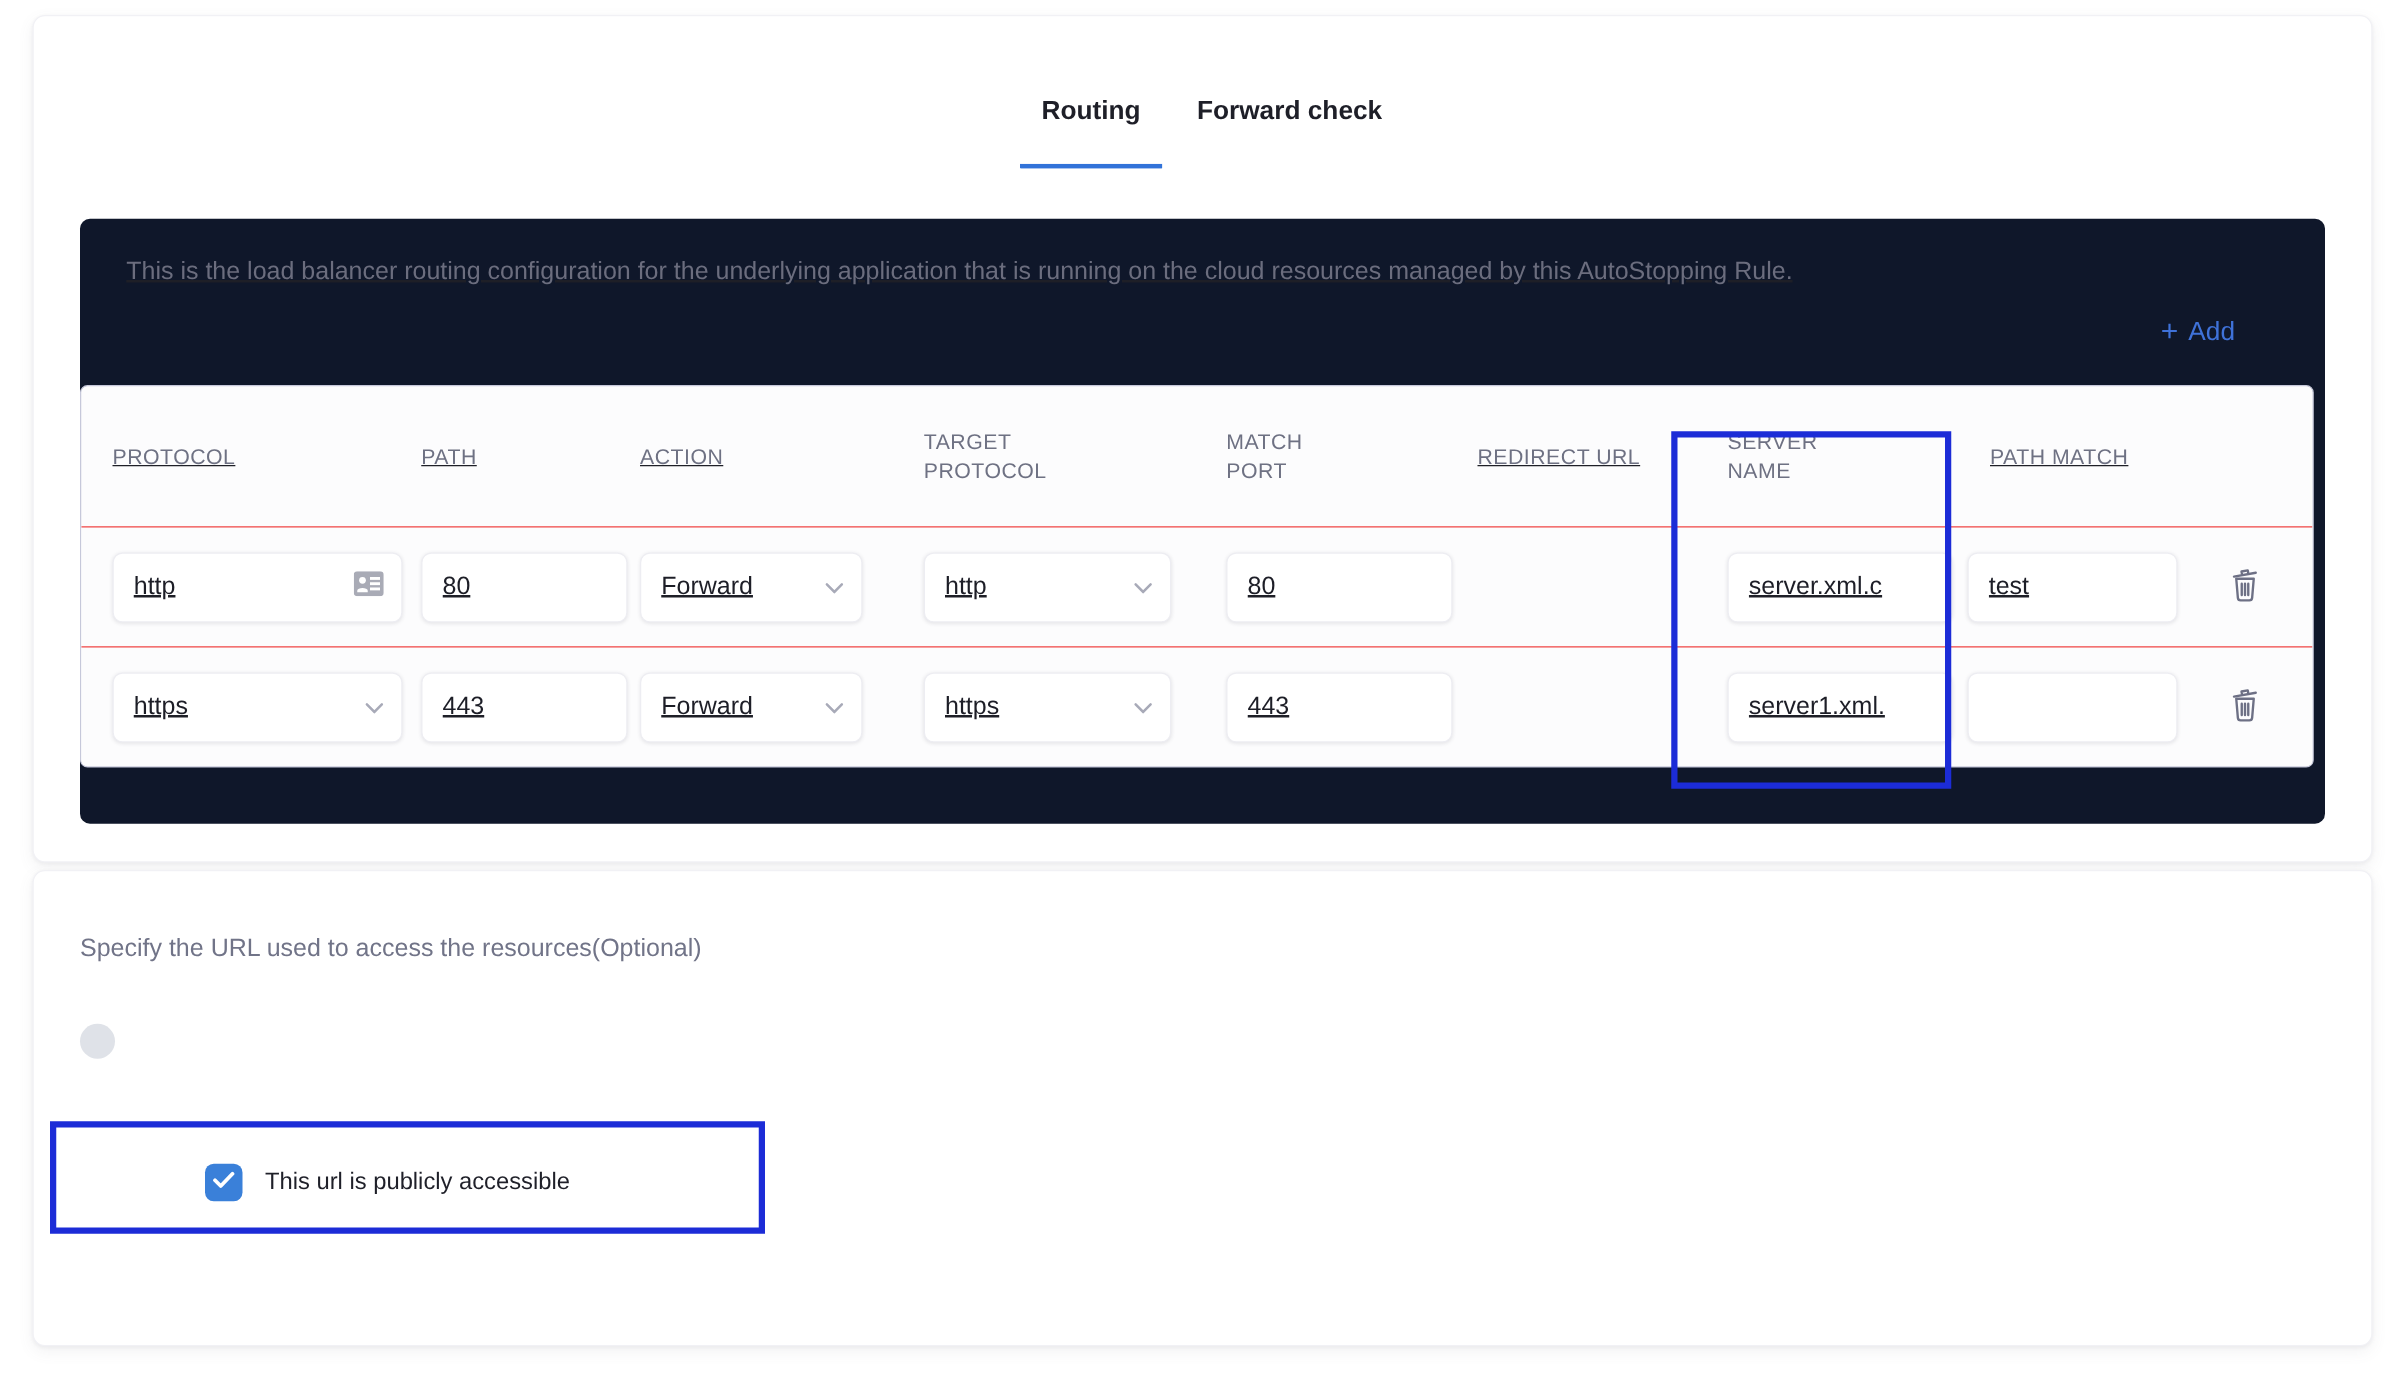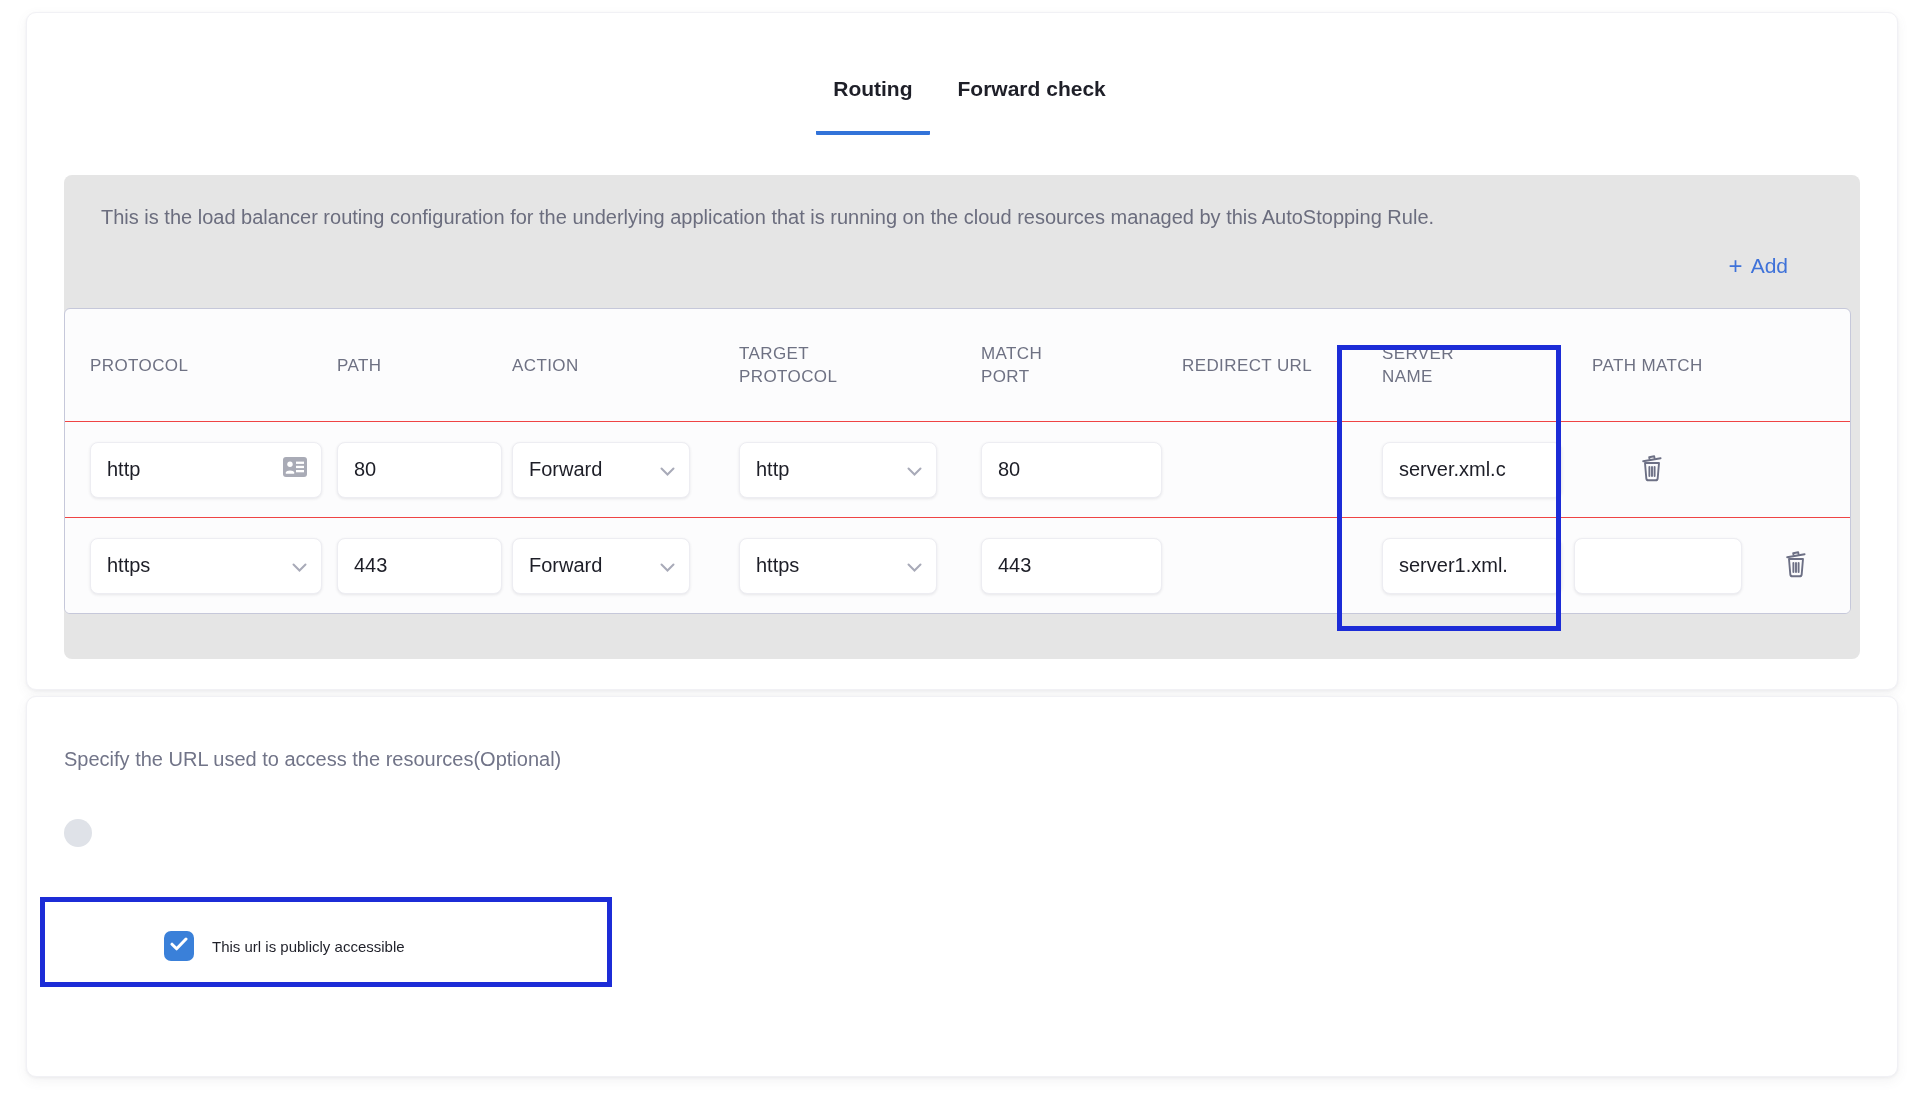--- a/index.html
+++ b/index.html
@@ -22,21 +22,21 @@
 
   
   .tabs { display:flex; justify-content:center; gap:26px; padding-top:64px; }
   .tab { font-size:21px; font-weight:600; color:#1e1f28; cursor:pointer; }
   .tab.active { font-weight:700; padding:0 17px 30px 17px; border-bottom:4px solid #3273d9; border-radius:0 0 1px 1px; }
   .tab.plain { padding:0 2px; }
 
   
   .panel {
     position:absolute; left:37px; right:37px; top:162px; bottom:30px;
-    background:#e5e5e5; border-radius:8px;
+    background:#0f172a; border-radius:8px;text-decoration:underline;
   }
   .description {
     margin:26px 110px 0 37px; max-width:1680px;
     font-size:20px; line-height:33px; color:#6b6d7e;
   }
   .add-row { margin-top:20px; height:34px; text-align:right; padding-right:72px; }
   .add-btn {
     border:none; background:transparent; cursor:pointer;
     font-family:inherit; font-size:21px; color:#3f72d9; font-weight:500;
     display:inline-flex; align-items:center; gap:8px;
@@ -105,21 +105,21 @@
     background:#ffffff; border:8px solid #4285c2;
     box-shadow:0 0 0 1px #34699c, inset 0 0 0 1px #34699c;
   }
   .opt-label { margin-left:27px; font-size:19px; color:#1f2029; }
   .url-input { flex:1; margin-left:22px; height:52px; border-radius:6px; border:1px solid #e1e1e8; box-shadow:none; }
   .chk-row { display:flex; align-items:center; margin:84px 0 0 137px; height:30px; }
   .checkbox {
     width:30px; height:30px; border-radius:7px; background:#3a80d9;
     display:flex; align-items:center; justify-content:center; cursor:pointer; flex:none;
   }
-  .chk-label { margin-left:18px; font-size:15px; color:#1f2029; }
+  .chk-label { margin-left:18px; font-size:19px; color:#1f2029; }
 </style>
 </head>
 <body>
 
 <div class="page">
 
   <section class="card card-routing">
 
     <div class="tabs">
       <div class="tab active">
@@ -189,20 +189,23 @@
                   </svg></span>
             </div>
           </div>
           <div class="cell c5">
             <input class="fld w-tport" value="80" style="">
           </div>
           <div class="cell c6"></div>
           <div class="cell c7">
             <input class="fld w-server" value="server.xml.c" style="">
           </div>
+          <div class="cell c8">
+            <input class="fld w-path" value="test" style="">
+          </div>
           <div class="cell c9">
             <button class="icon-btn">
               <span>
                 <svg width="28" height="32" viewBox="0 0 28 32" fill="none" stroke="#6d7085" stroke-width="1.9" stroke-linejoin="round" stroke-linecap="round">
                     <path d="M7 11h14l-1.3 15.3a2.2 2.2 0 0 1-2.2 2H10.5a2.2 2.2 0 0 1-2.2-2z"></path>
                     <line x1="11.4" y1="15" x2="11.4" y2="24"></line>
                     <line x1="14" y1="15" x2="14" y2="24"></line>
                     <line x1="16.6" y1="15" x2="16.6" y2="24"></line>
                     <path d="M5.2 9.3l17.4-3.1"></path>
                     <path d="M11.5 6.9l-.3-1.7 5-.9.3 1.7"></path>

